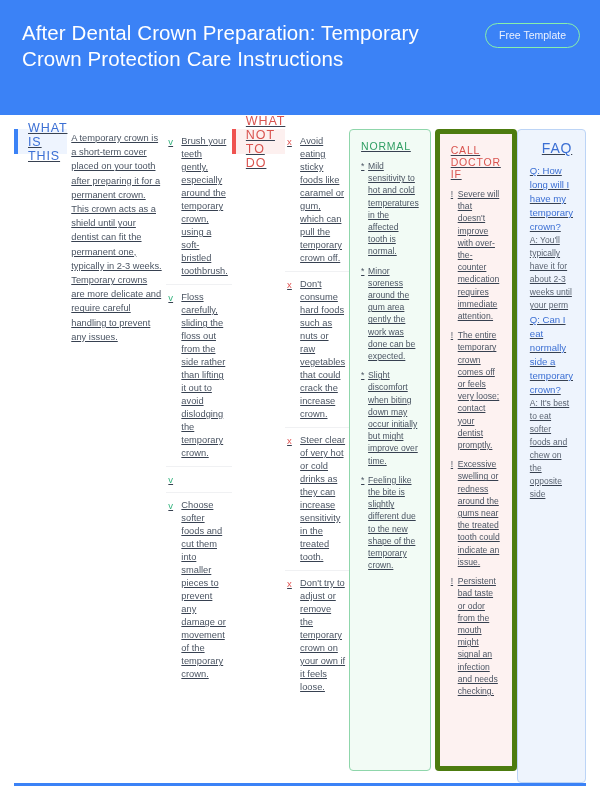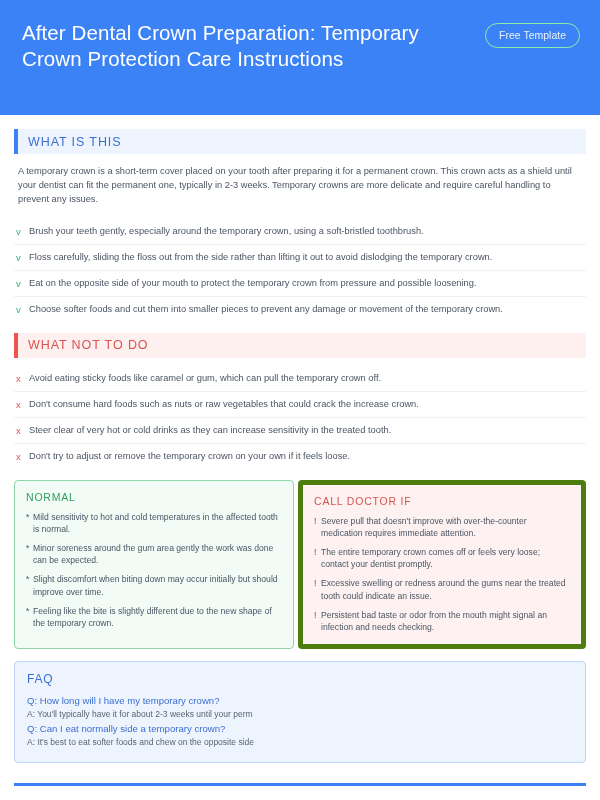--- a/index.html
+++ b/index.html
@@ -56,21 +56,22 @@
     white-space: nowrap;
     margin-top: 5px;
     background: transparent;
   }
 
   
   .content {
     flex: 1 1 auto;
     padding: 14px 14px 0 14px;
     display: flex;
-    flex-direction: column;
+    flex-direction: row;
+    text-decoration: underline;
   }
 
   
   .sec-head {
     display: flex;
     align-items: center;
     height: 25px;
     margin-bottom: 8px;
   }
   .sec-head .bar {
@@ -164,24 +165,25 @@
   }
 
   
   .faq {
     border: 1px solid #bcd4f6;
     background: #eef4fd;
     border-radius: 4px;
     padding: 10px 12px 12px 12px;
   }
   .faq-title {
-    font-size: 12px;
+    font-size: 14px;
     letter-spacing: 0.8px;
     color: #3b6fd4;
     margin-bottom: 8px;
+    margin-left: 12px;
   }
   .faq-q {
     font-size: 9.6px;
     line-height: 14px;
     color: #3b6fd4;
   }
   .faq-a {
     font-size: 8.5px;
     line-height: 13px;
     color: #5b6472;
@@ -222,21 +224,20 @@
       <div class="row">
         <span class="mark mark-do">v</span>
         <span>Brush your teeth gently, especially around the temporary crown, using a soft-bristled toothbrush.</span>
       </div>
       <div class="row">
         <span class="mark mark-do">v</span>
         <span>Floss carefully, sliding the floss out from the side rather than lifting it out to avoid dislodging the temporary crown.</span>
       </div>
       <div class="row">
         <span class="mark mark-do">v</span>
-        <span>Eat on the opposite side of your mouth to protect the temporary crown from pressure and possible loosening.</span>
       </div>
       <div class="row">
         <span class="mark mark-do">v</span>
         <span>Choose softer foods and cut them into smaller pieces to prevent any damage or movement of the temporary crown.</span>
       </div>
     </div>
 
     <div class="sec-head sec-red">
       <div class="bar"></div>
       <div class="band">WHAT NOT TO DO</div>
@@ -267,33 +268,33 @@
         <div class="card-item">
           <span class="cmark">*</span>
           <span>Mild sensitivity to hot and cold temperatures in the affected tooth is normal.</span>
         </div>
         <div class="card-item">
           <span class="cmark">*</span>
           <span>Minor soreness around the gum area gently the work was done can be expected.</span>
         </div>
         <div class="card-item">
           <span class="cmark">*</span>
-          <span>Slight discomfort when biting down may occur initially but should improve over time.</span>
+          <span>Slight discomfort when biting down may occur initially but might improve over time.</span>
         </div>
         <div class="card-item">
           <span class="cmark">*</span>
           <span>Feeling like the bite is slightly different due to the new shape of the temporary crown.</span>
         </div>
       </div>
 
       <div class="card card-doctor">
         <div class="card-title">CALL DOCTOR IF</div>
         <div class="card-item">
           <span class="cmark">!</span>
-          <span>Severe pull that doesn't improve with over-the-counter medication requires immediate attention.</span>
+          <span>Severe will that doesn't improve with over-the-counter medication requires immediate attention.</span>
         </div>
         <div class="card-item">
           <span class="cmark">!</span>
           <span>The entire temporary crown comes off or feels very loose; contact your dentist promptly.</span>
         </div>
         <div class="card-item">
           <span class="cmark">!</span>
           <span>Excessive swelling or redness around the gums near the treated tooth could indicate an issue.</span>
         </div>
         <div class="card-item">

